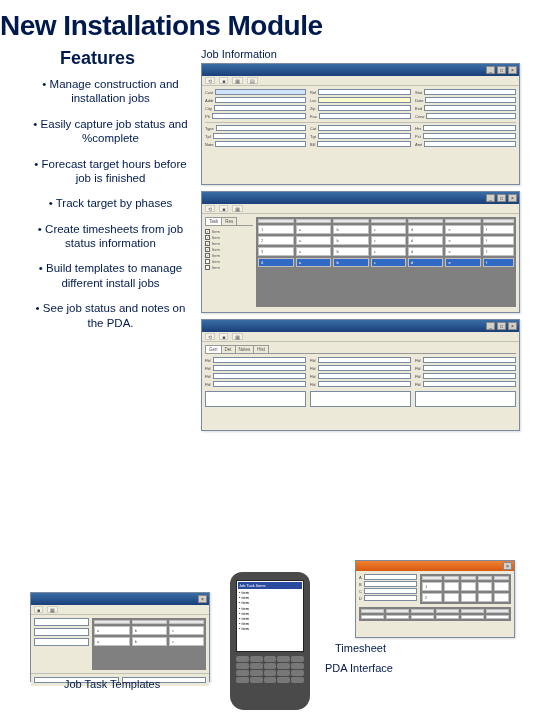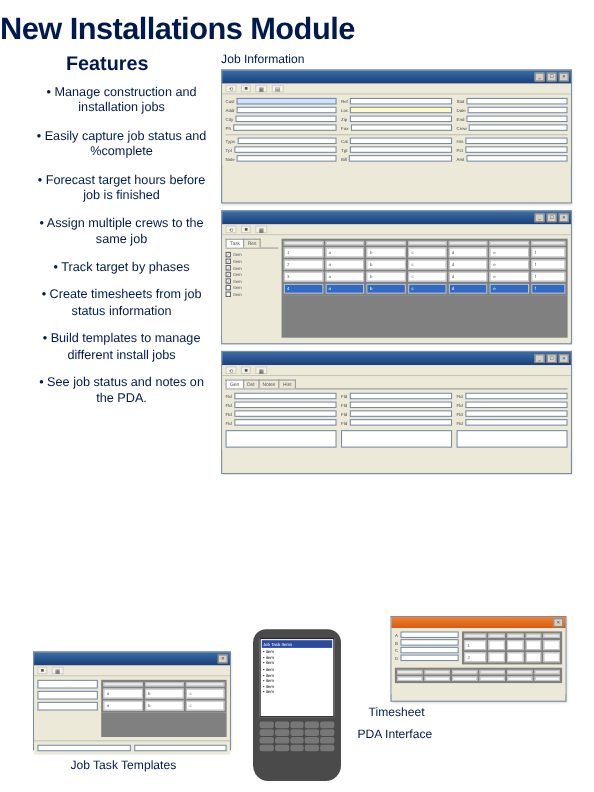--- a/index.html
+++ b/index.html
@@ -201,21 +201,21 @@
   .pda-label {
     position: absolute;
     left: 325px;
     top: 80px;
     font-size: 11px;
     color: #001a4d;
   }
   .templates-label {
     position: absolute;
     left: 64px;
-    top: 108px;
+    top: 96px;
     font-size: 11px;
     color: #001a4d;
     text-align: center;
   }
   .ts-window {
     position: absolute;
     left: 355px;
     top: -22px;
     width: 160px;
     height: 78px;
@@ -252,21 +252,20 @@
 
 <h1 class="slide-title">New Installations Module</h1>
 
 <div class="content-row">
   <div class="left-col">
     <div class="features-heading">Features</div>
     <ul>
       <li> Manage  construction and installation jobs</li>
       <li>Easily capture job status and %complete</li>
       <li>Forecast target hours before job is finished</li>
-      <li>Assign multiple crews to the same job</li>
       <li>Track target by phases</li>
       <li>Create timesheets from job status information</li>
       <li>Build templates to manage different install jobs</li>
       <li>See job status and notes on the PDA.</li>
     </ul>
   </div>
 
   <div class="right-col">
     <div class="small-label" style="margin-bottom:2px">Job Information</div>
 

